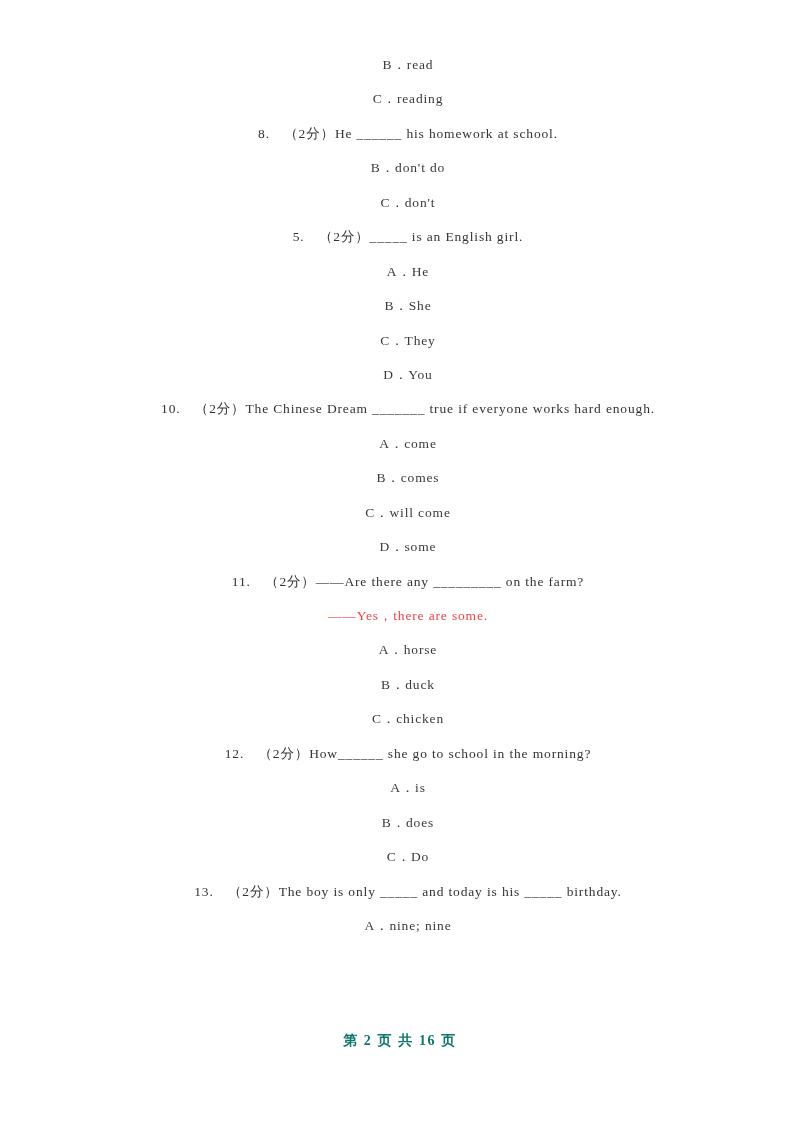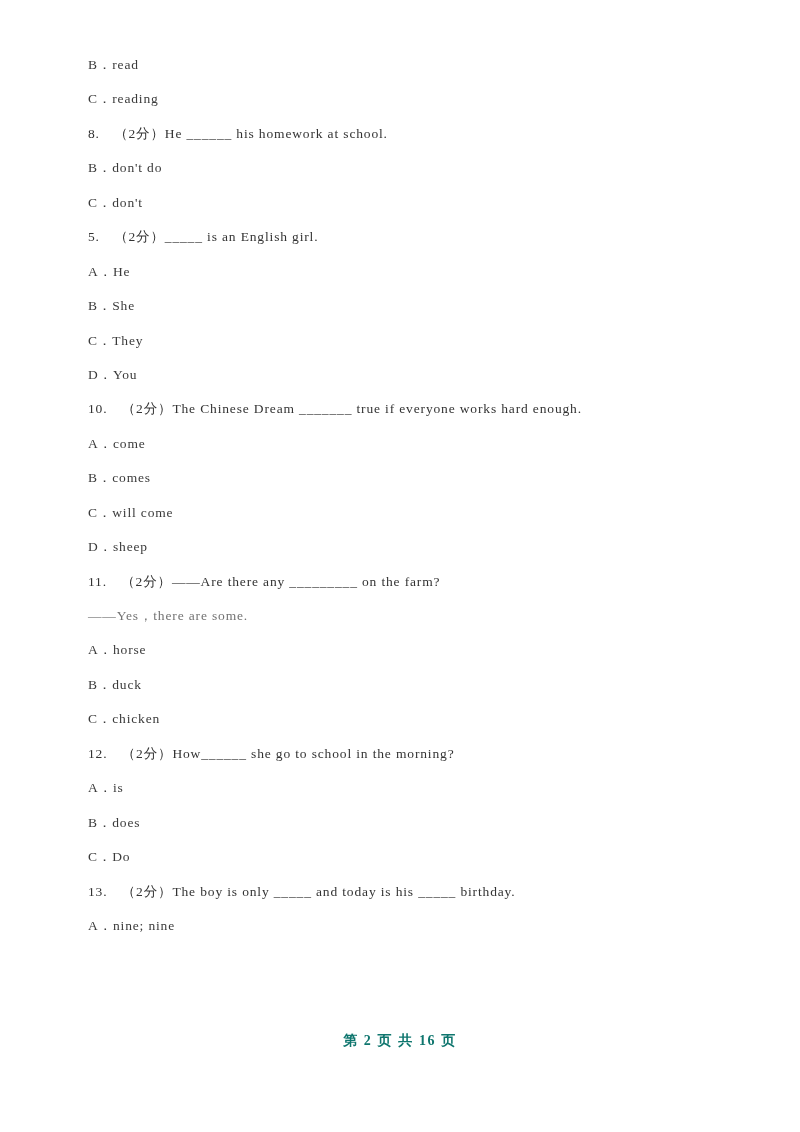--- a/index.html
+++ b/index.html
@@ -24,20 +24,21 @@
     width: 800px;
     height: 1132px;
     background: #ffffff;
   }
 
   .content {
     position: absolute;
     left: 88px;
     top: 48px;
     width: 640px;
+    text-align: center;
   }
 
   
   .line {
     height: 34.45px;
     line-height: 34.45px;
     font-size: 13.5px;
     letter-spacing: 0.85px;
     white-space: pre;
     color: #3a3a3a;
@@ -46,21 +47,21 @@
 
   .line.question {
     color: #333333;
   }
 
   .line.option {
     color: #3a3a3a;
   }
 
   .line.cont {
-    color: #737373;
+    color: #ef4444;
   }
 
   
   .footer {
     position: absolute;
     left: 0;
     top: 1032px;
     width: 800px;
     text-align: center;
     font-size: 14px;
@@ -84,21 +85,21 @@
     <div class="line option">C．don't</div>
     <div class="line question">5.　（2分）_____ is an English girl.</div>
     <div class="line option">A．He</div>
     <div class="line option">B．She</div>
     <div class="line option">C．They</div>
     <div class="line option">D．You</div>
     <div class="line question">10.　（2分）The Chinese Dream _______ true if everyone works hard enough.</div>
     <div class="line option">A．come</div>
     <div class="line option">B．comes</div>
     <div class="line option">C．will come</div>
-    <div class="line option">D．sheep</div>
+    <div class="line option">D．some</div>
     <div class="line question">11.　（2分）——Are there any _________ on the farm?</div>
     <div class="line cont">——Yes，there are some.</div>
     <div class="line option">A．horse</div>
     <div class="line option">B．duck</div>
     <div class="line option">C．chicken</div>
     <div class="line question">12.　（2分）How______ she go to school in the morning?</div>
     <div class="line option">A．is</div>
     <div class="line option">B．does</div>
     <div class="line option">C．Do</div>
     <div class="line question">13.　（2分）The boy is only _____ and today is his _____ birthday.</div>

